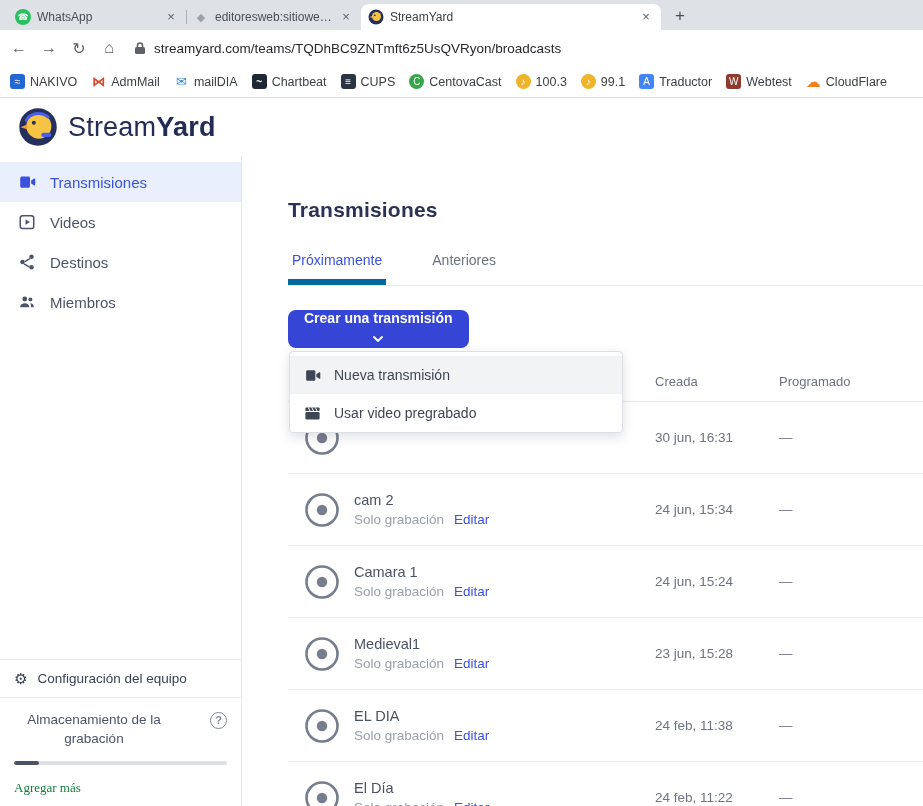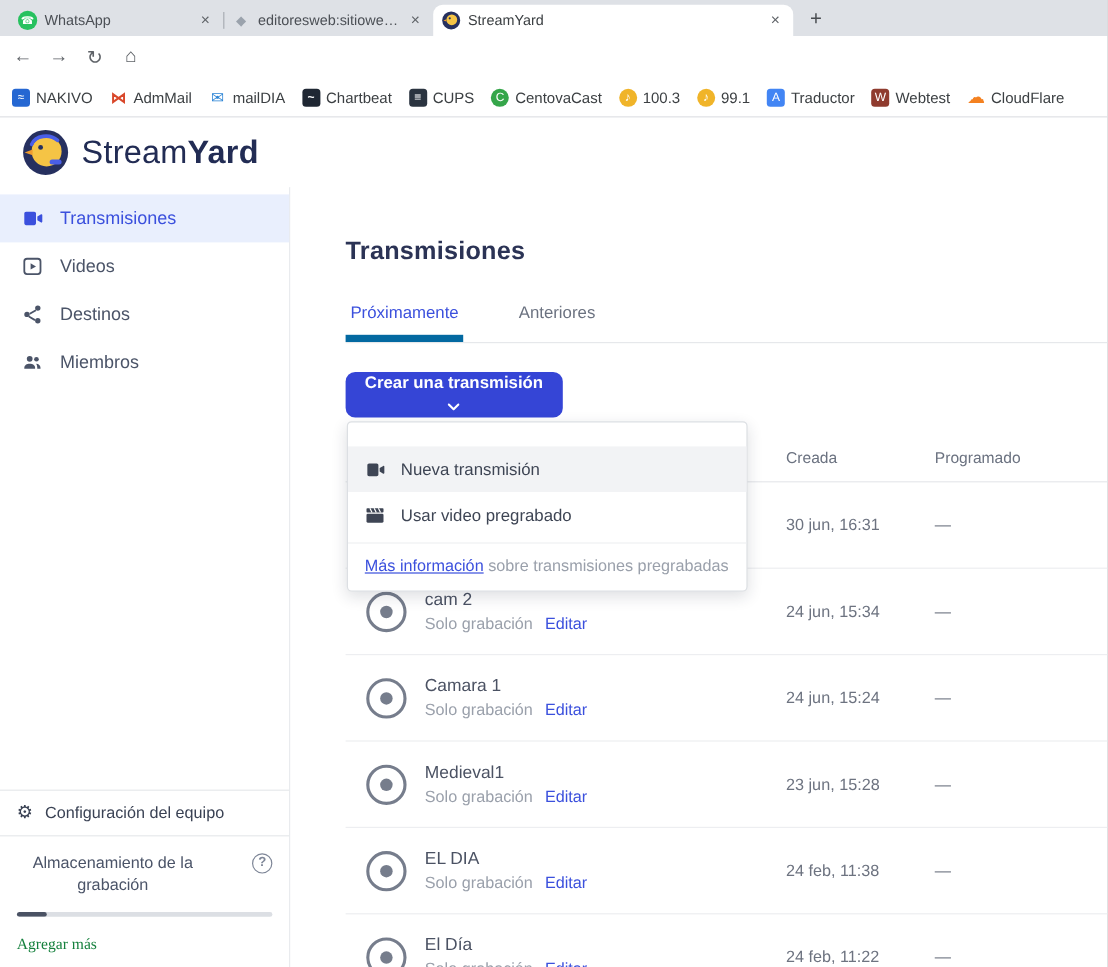--- a/index.html
+++ b/index.html
@@ -72,21 +72,21 @@
   .ptabs { margin-top: 30px; border-bottom: 1px solid #e6e8eb; display: flex; gap: 42px; }
   .ptab { font-size: 14px; font-weight: 500; color: #6b7280; padding: 0 4px 13px; cursor: pointer; }
   .ptab.active { color: #3b50dd; border-bottom: 6px solid #0369a1; padding-bottom: 11px; }
 
   .create-wrap { margin-top: 24px; position: relative; width: fit-content; z-index: 5; }
   .create-btn { display: flex; align-items: center; gap: 10px; background: #3545d6; color: #fff; border: none;
                 border-radius: 8px; height: 38px; padding: 0 16px; font-size: 14px; font-weight: 700;
                 font-family: inherit; cursor: pointer; flex-direction: column; }
   .dropdown { position: absolute; top: calc(100% + 3px); left: 1px; width: 334px; background: #fff;
               border: 1px solid #dcdfe3; border-radius: 4px; box-shadow: 0 4px 12px rgba(30,35,60,.14);
-              padding-top: 20px; z-index: 20; }
+              padding-top: 4px; z-index: 20; }
   .ditem { height: 38px; display: flex; align-items: center; gap: 12px; padding: 0 14px;
            font-size: 14px; color: #3e4554; cursor: pointer; }
   .ditem.hl { background: #f2f3f5; }
   .dicon { width: 18px; display: flex; flex: 0 0 auto; color: #3e4554; }
   .dlink { border-top: 1px solid #eef0f2; margin-top: 4px; padding: 11px 14px 13px;
            font-size: 13.5px; color: #9aa0ab; }
   .dlink a { color: #3b50dd; text-decoration: underline; cursor: pointer; }
 
   .table { margin-top: 14px; }
   .thead, .trow { display: grid; grid-template-columns: 367px 124px auto; align-items: center; }
@@ -129,20 +129,29 @@
       <span class="tab-close">×</span>
     </div>
     <div class="newtab">+</div>
   </div>
 
   <div class="navbar">
     <span class="navbtn">←</span>
     <span class="navbtn">→</span>
     <span class="navbtn">↻</span>
     <span class="navbtn">⌂</span>
+    <div class="omnibox">
+      <span style="display:flex;">
+        <svg width="12" height="14" viewBox="0 0 12 14">
+            <rect x="1" y="6" width="10" height="7" rx="1.5" fill="#5f6368"></rect>
+            <path d="M3.5 6V4.5a2.5 2.5 0 0 1 5 0V6" fill="none" stroke="#5f6368" stroke-width="1.6"></path>
+          </svg>
+      </span>
+      <span class="url">streamyard.com/teams/TQDhBC9ZNTmft6z5UsQVRyon/broadcasts</span>
+    </div>
   </div>
 
   <div class="bookmarks">
     <div class="bm">
         <span class="bm-ico" style="background:#2567d2;color:#fff">≈</span>
         <span>NAKIVO</span>
       </div>
     <div class="bm">
         <span class="bm-ico" style="color:#d9482b;font-weight:bold;font-size:13px">⋈</span>
         <span>AdmMail</span>
@@ -285,21 +294,20 @@
           <div class="ditem">
             <span class="dicon">
               <svg width="17" height="17" viewBox="0 0 24 24">
                   <rect x="2" y="3.5" width="20" height="5" rx="1" fill="currentColor"></rect>
                   <rect x="2" y="10" width="20" height="10.5" rx="1.5" fill="currentColor"></rect>
                   <path d="M6 3.5l2.5 5M11 3.5l2.5 5M16 3.5l2.5 5" stroke="#fff" stroke-width="1.4"></path>
                 </svg>
             </span>
             <span>Usar video pregrabado</span>
           </div>
-          <div class="dlink"><a>Más información</a><span> sobre transmisiones pregrabadas</span></div>
         </div>
       </div>
 
       <div class="table">
         <div class="thead">
           <div></div>
           <div>Creada</div>
           <div>Programado</div>
         </div>
 

